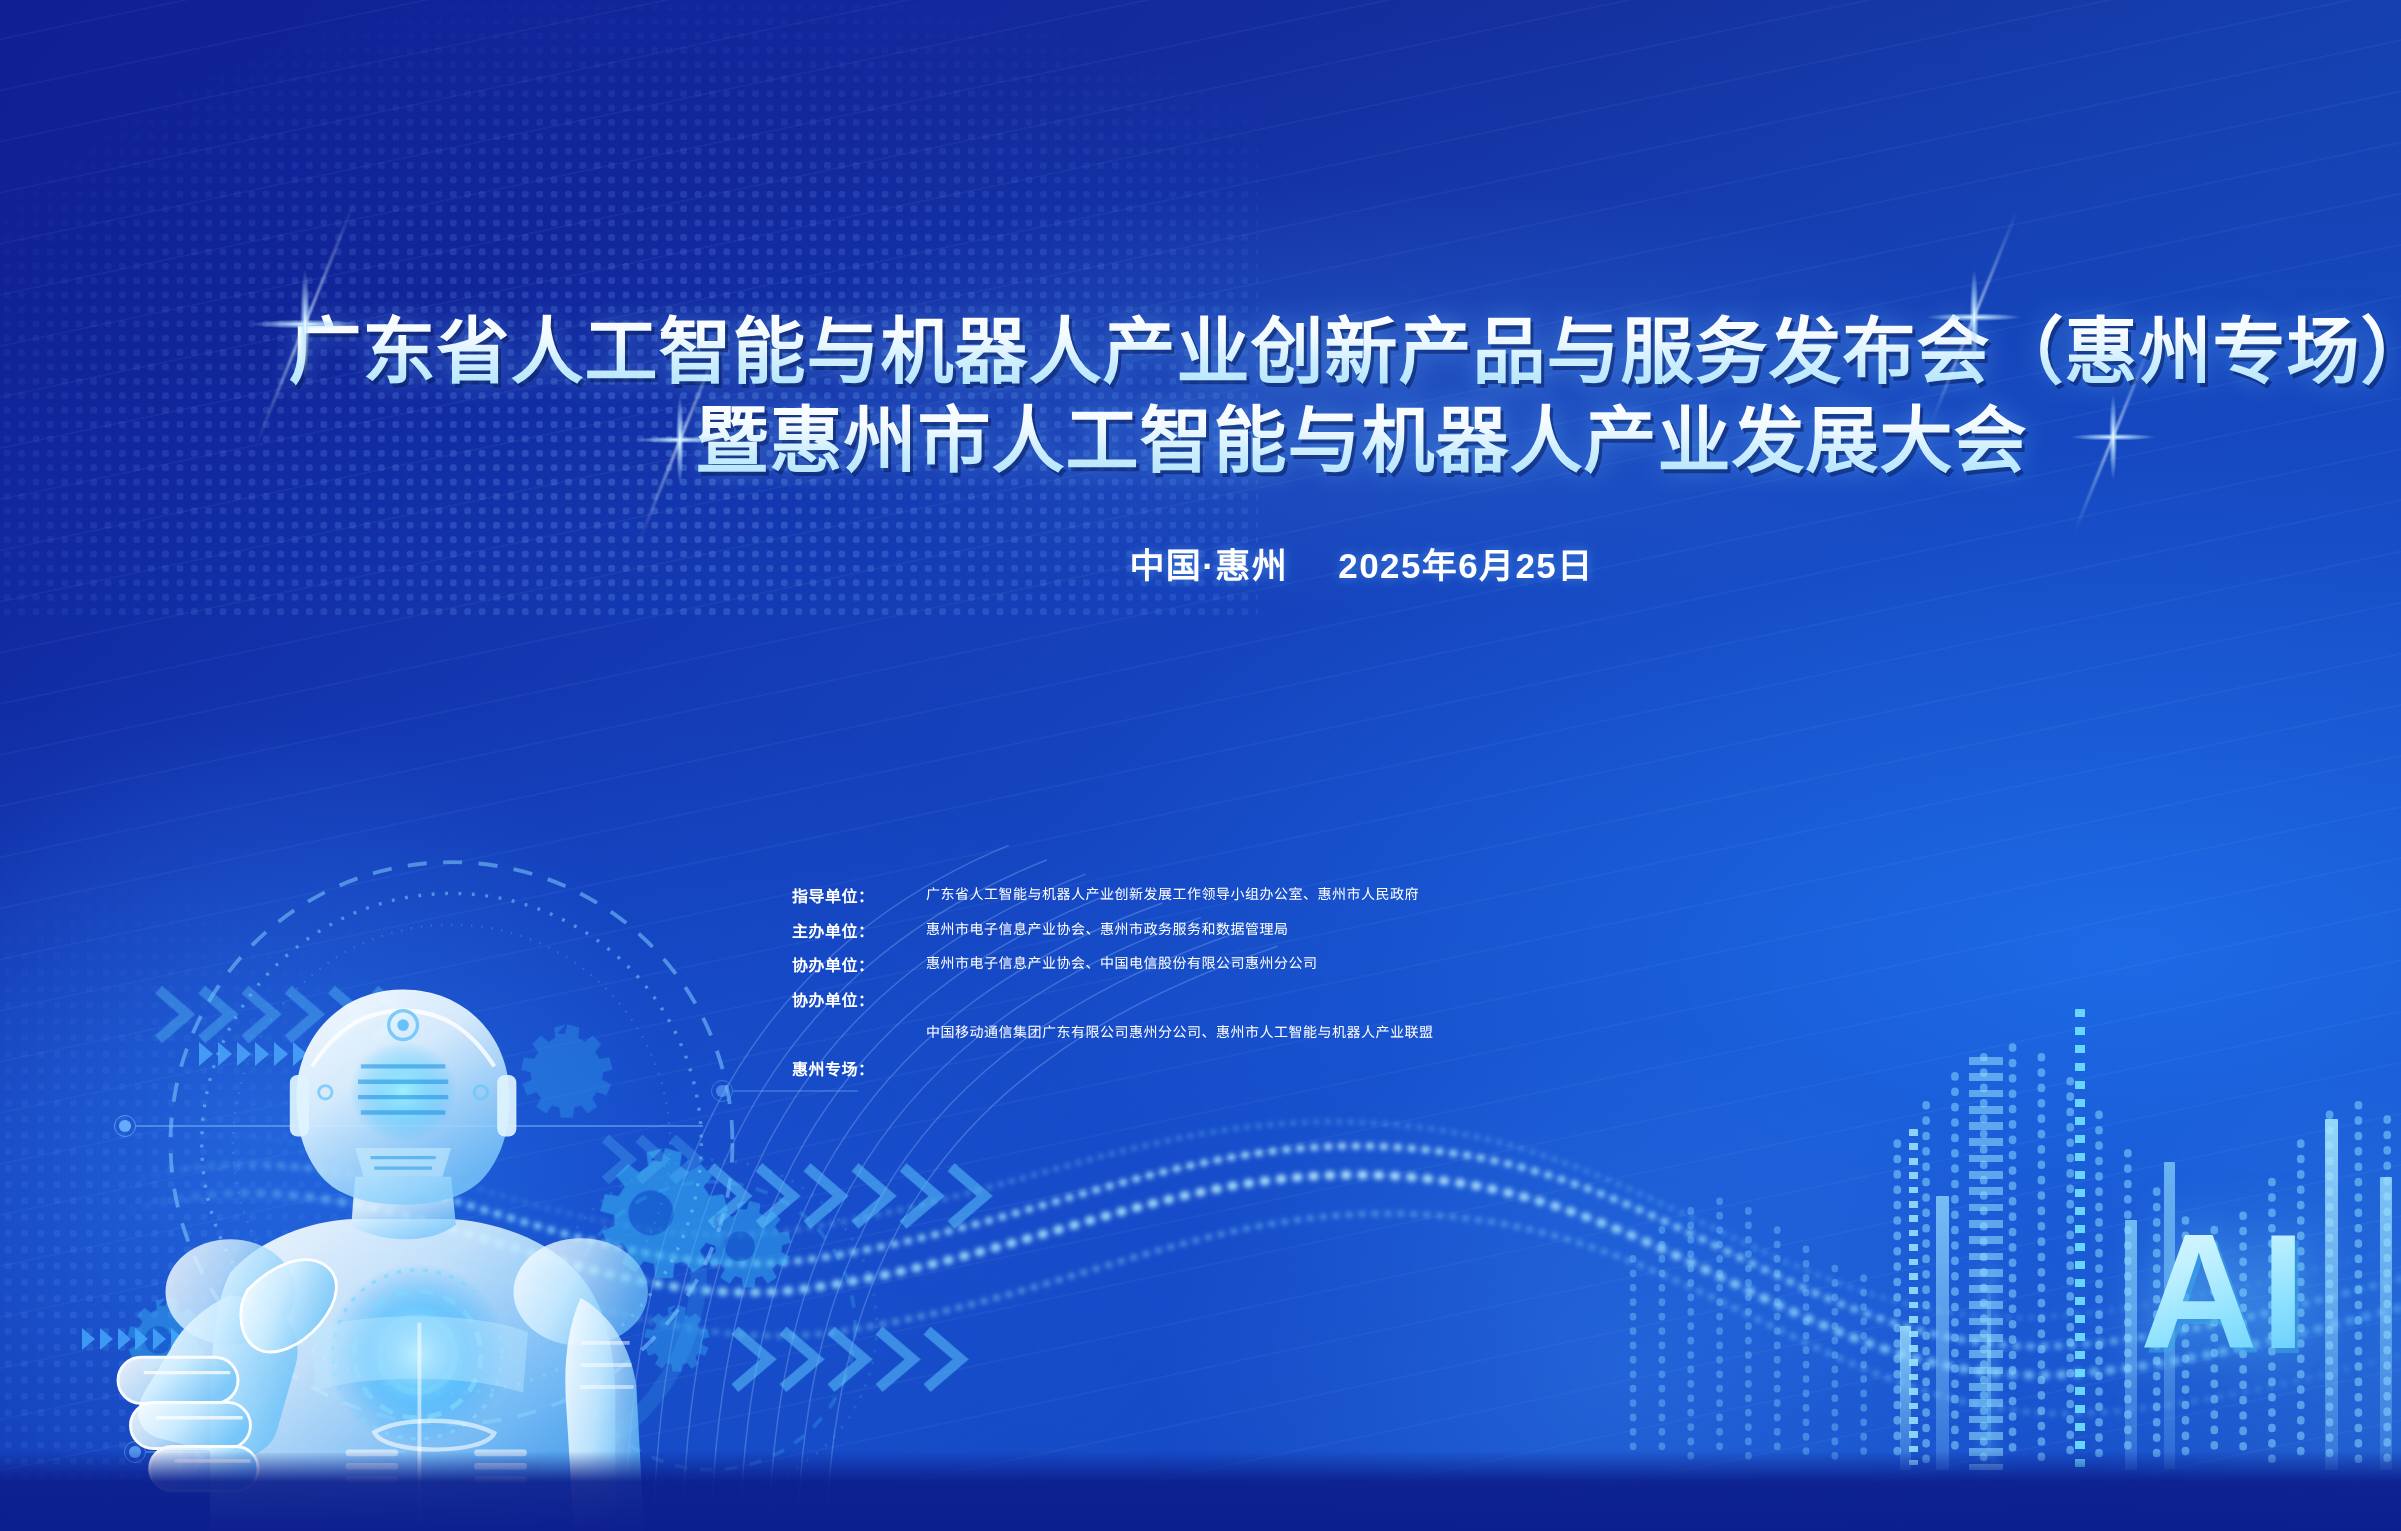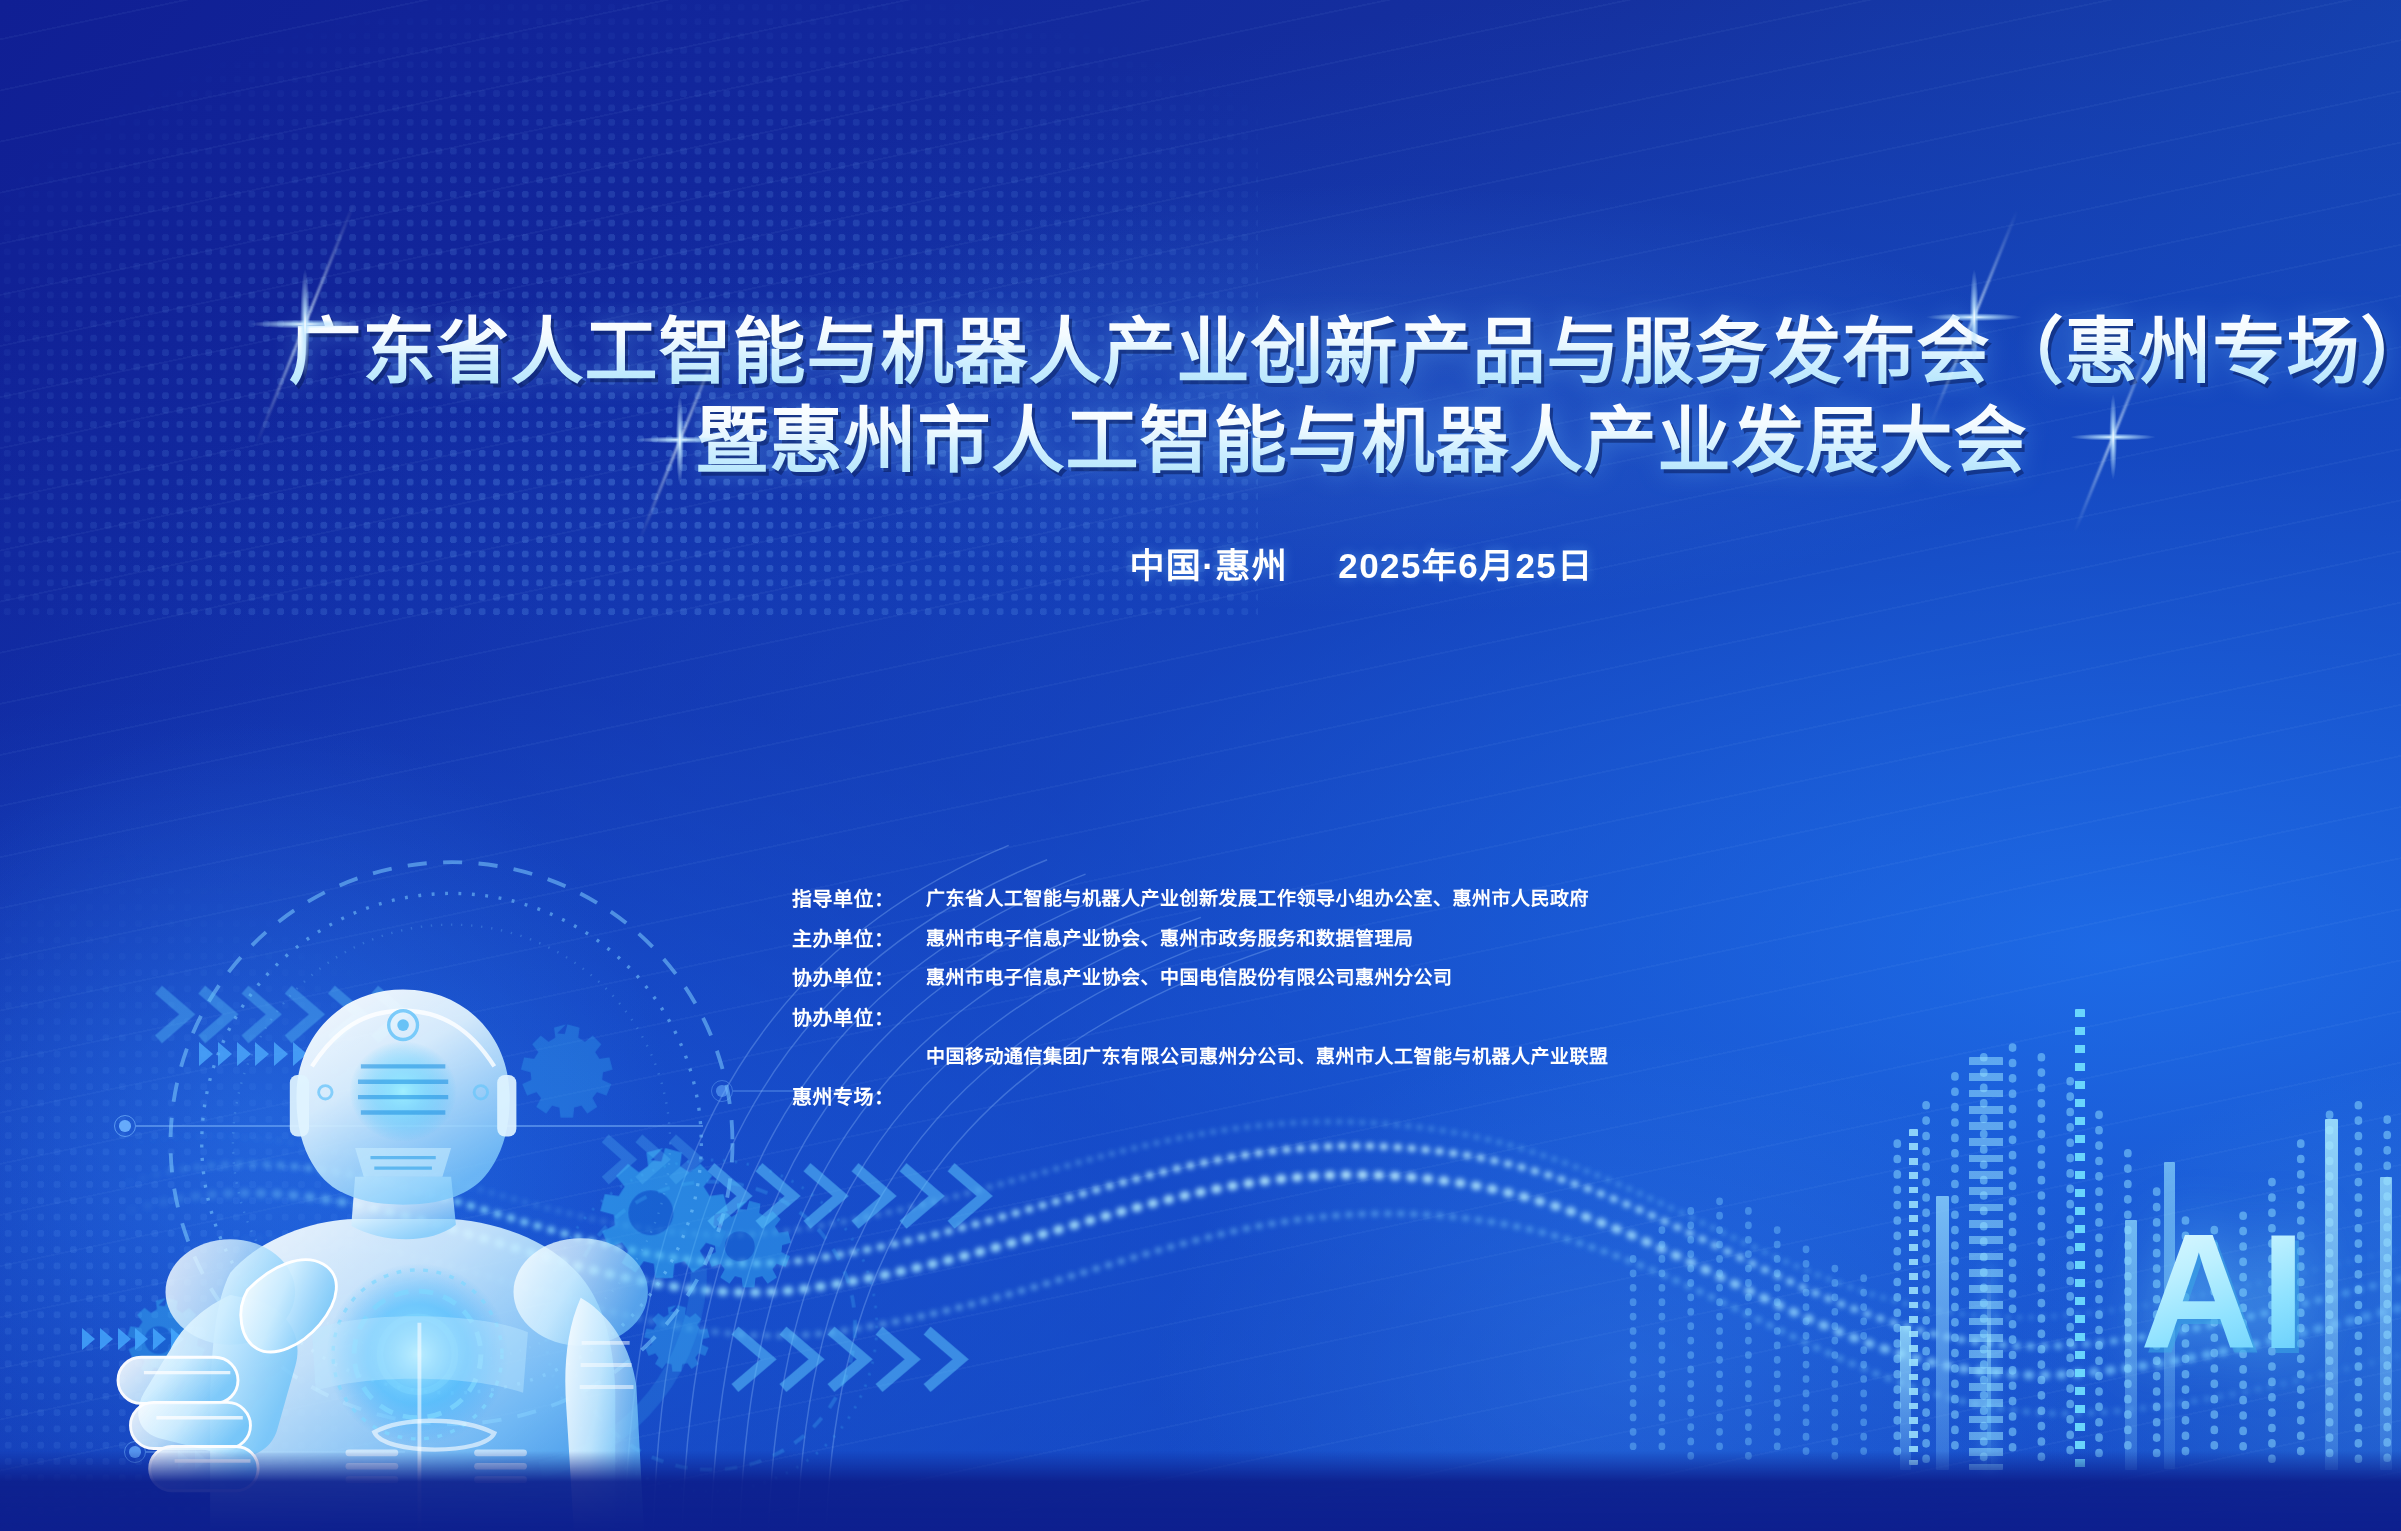--- a/index.html
+++ b/index.html
@@ -97,22 +97,22 @@
     filter:drop-shadow(3.4px 4.3px 0 rgba(8,28,92,.55)) drop-shadow(0 0 12.5px rgba(120,200,255,.35));
   }
   #subtitle{position:absolute;left:0;top:537px;width:2723px;text-align:center;
     font-size:35px;font-weight:700;color:#ffffff;letter-spacing:1.4px;white-space:nowrap;
     text-shadow:0 0 10.6px rgba(120,200,255,.45);}
   #subtitle .gap{display:inline-block;width:28px;}
 
   
   #orgs{position:absolute;left:792px;top:883px;width:1633px;}
   .org-row{display:flex;align-items:flex-start;margin-bottom:10.6px;white-space:nowrap;}
-  .org-label{width:134px;flex:0 0 134px;font-size:20px;font-weight:700;color:#ffffff;letter-spacing:0.5px;}
-  .org-value{font-size:19px;font-weight:700;color:#ffffff;letter-spacing:0.5px;}
+  .org-label{width:134px;flex:0 0 134px;font-size:16px;font-weight:700;color:#ffffff;letter-spacing:0.5px;}
+  .org-value{font-size:14px;font-weight:400;color:#ffffff;letter-spacing:0.5px;}
   .org-row.cont .org-label{visibility:hidden;}
 
   
   #ai-logo{position:absolute;left:2140px;top:1210px;font-size:163px;font-weight:700;
     letter-spacing:2.9px;line-height:1;
     background:linear-gradient(160deg,#eafbff 0%,#bdf0ff 34%,#8fe2ff 62%,#5cc9fb 100%);
     -webkit-background-clip:text;background-clip:text;color:transparent;
     filter:drop-shadow(4.8px 5.8px 0 rgba(60,170,230,.55)) drop-shadow(0 0 29px rgba(120,215,255,.55));}
 
   

